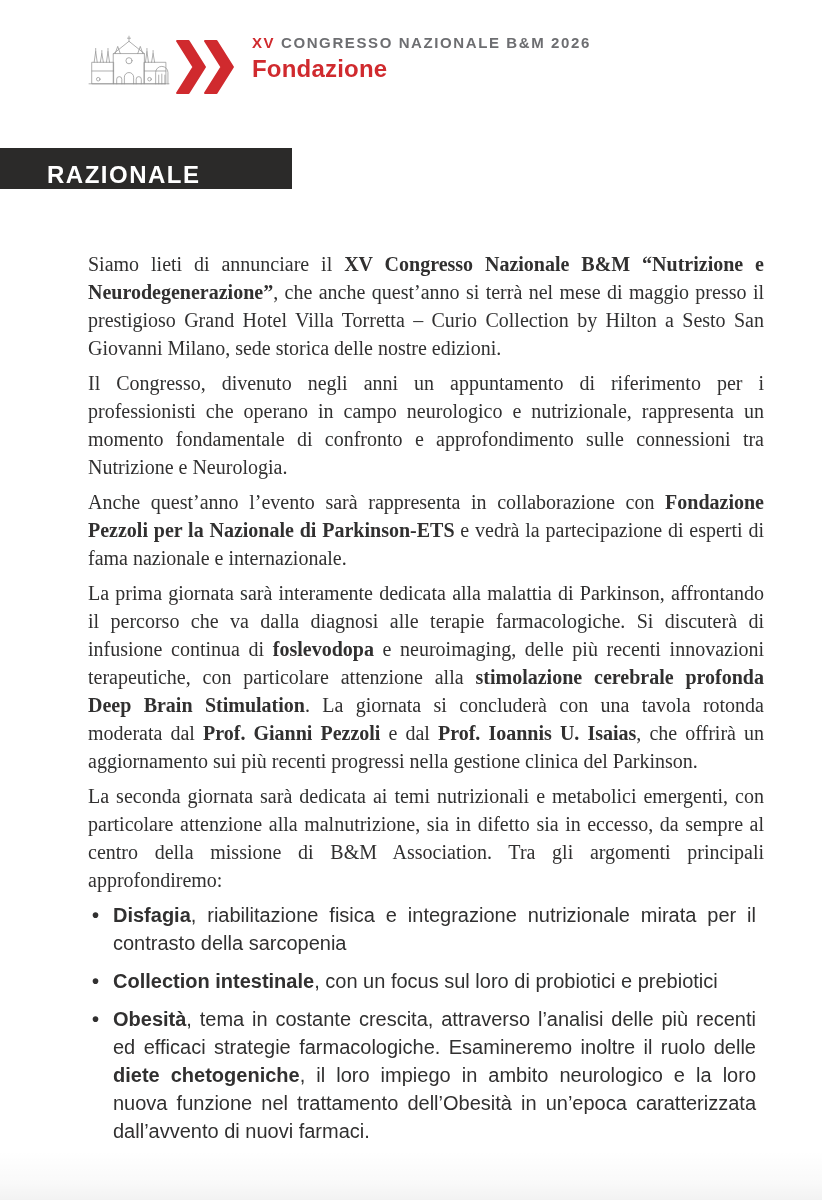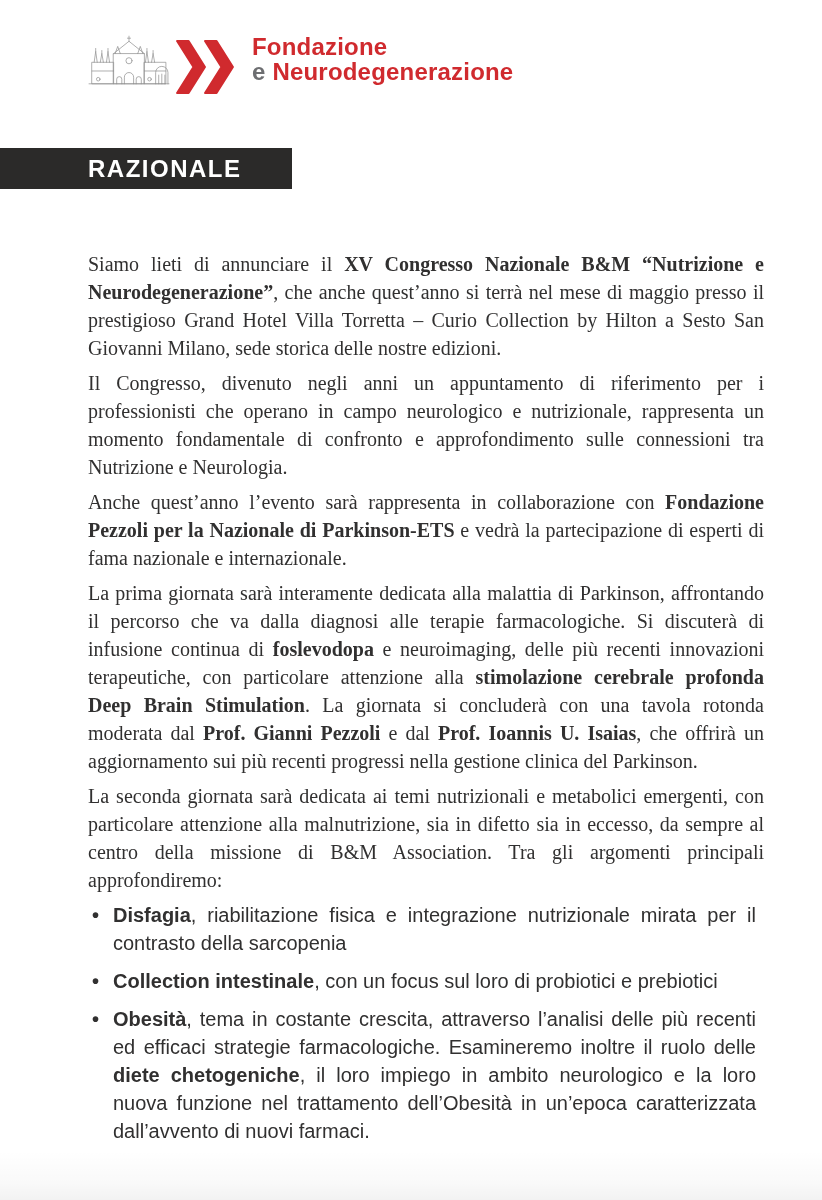--- a/index.html
+++ b/index.html
@@ -22,22 +22,22 @@
   .t2 { font-size:24px; font-weight:bold; line-height:25px; letter-spacing:0.2px; color:var(--red); white-space:nowrap; }
   .t1 { margin-bottom:5px; }
   .c-red  { color:var(--red); }
   .c-gray { color:var(--gray); }
 
   
   .section-bar {
     position:absolute; top:148px; left:0;
     width:292px; height:41px;
     background:var(--bar);
-    display:flex; align-items:center;
-    padding-left:88px; box-sizing:border-box;
+    display:flex; align-items:flex-end;
+    padding-left:47px; box-sizing:border-box;
   }
   .section-title { color:#ffffff; font-weight:bold; font-size:24px; letter-spacing:1.5px; }
 
   
   .content {
     position:absolute; top:250px; left:88px; width:676px;
     font-size:20px; line-height:28px;
     text-align:justify; color:var(--text);
   }
   .content p { margin:0 0 7px 0;font-family:Liberation Serif, serif; }
@@ -107,22 +107,22 @@
       <circle cx="20" cy="88" r="3.5"></circle>
       <circle cx="120" cy="88" r="3.5"></circle>
     </svg>
 
     <svg class="chevrons" viewBox="0 0 60 56" fill="currentColor" stroke="currentColor" stroke-width="2" stroke-linejoin="round">
       <polygon points="1,1 13,1 30,28 13,55 1,55 18,28"></polygon>
       <polygon points="30,1 42,1 59,28 42,55 30,55 47,28"></polygon>
     </svg>
 
     <div class="title-block">
+      <div class="t1"><span class="c-red">XV </span><span class="c-gray">CONGRESSO NAZIONALE B&amp;M 2026</span></div>
       <div class="t2"><span class="c-red">Fondazione</span></div>
-      <div class="t2"><span class="c-gray">e </span><span class="c-red">Neurodegenerazione</span></div>
     </div>
   </header>
 
   <div class="section-bar">
     <span class="section-title">RAZIONALE</span>
   </div>
 
   <main class="content">
     <div>
         <p><span>Siamo lieti di annunciare il </span><span class="b">XV Congresso Nazionale B&amp;M “Nutrizione e Neurodegenerazione”</span><span>, che anche quest’anno si terrà nel mese di maggio presso il prestigioso Grand Hotel Villa Torretta – Curio Collection by Hilton a Sesto San Giovanni Milano, sede storica delle nostre edizioni.</span></p>

